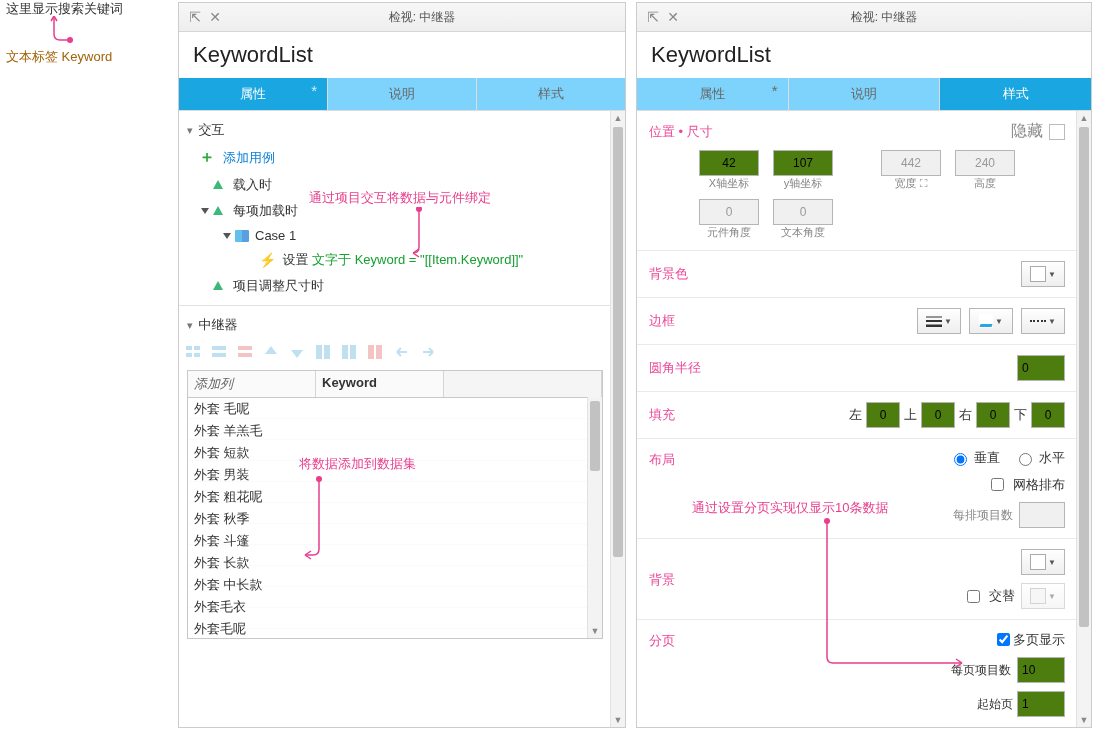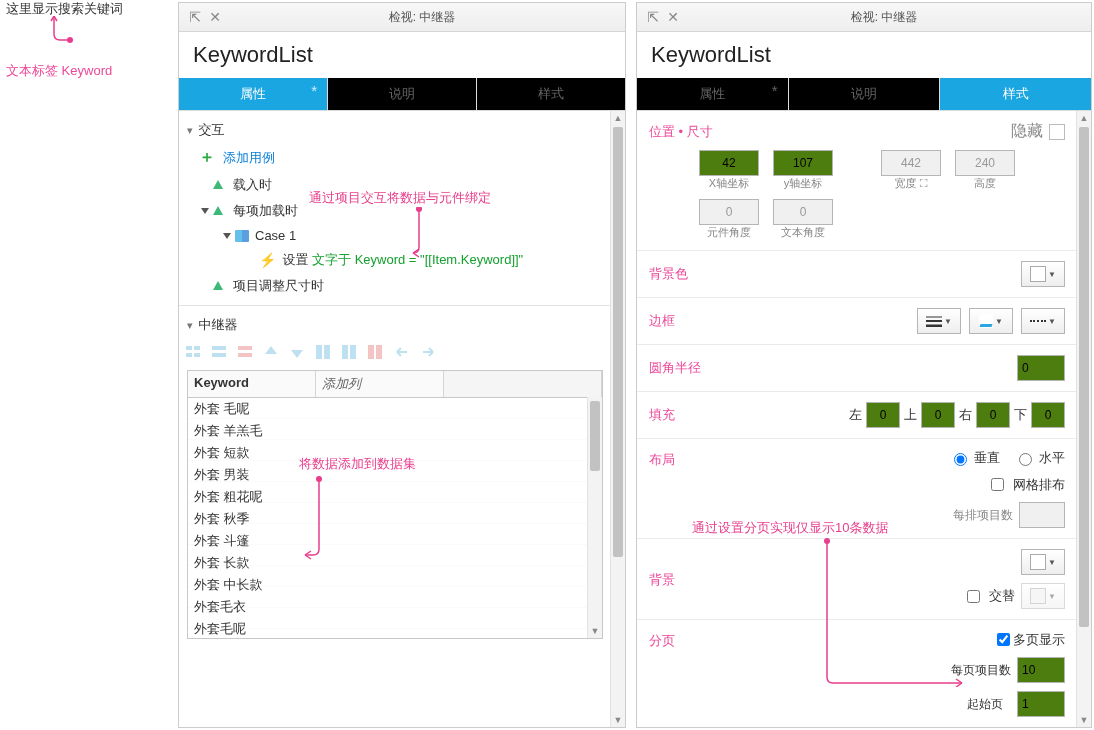--- a/index.html
+++ b/index.html
@@ -20,22 +20,22 @@
   .note-left {
     position: absolute;
     left: 6px; top: 0px;
     width: 160px;
     font-size: 13px;
     color: #333;
   }
   .note-left .note-top-text { white-space: nowrap; }
   .note-left .arrow-svg { display:block; margin-top: -2px; }
   .note-left .note-bottom {
-    color: #ec4899;
-    margin-top: 16px;
+    color: #a16207;
+    margin-top: 2px;
   }
 
   
   .panel {
     position: absolute;
     top: 2px;
     bottom: 2px;
     background: #fff;
     border: 1px solid #ccc;
     display: flex;
@@ -71,21 +71,21 @@
   }
 
   .tab-row {
     display: flex;
     border-bottom: 1px solid #dcdcdc;
   }
   .tab {
     flex: 1;
     text-align: center;
     padding: 7px 0;
-    background: #000000;
+    background: #7dd3fc;
     border-right: 1px solid #dcdcdc;
     color: #666;
     cursor: pointer;
     position: relative;
     font-size: 13px;
   }
   .tab:last-child { border-right: none; }
   .tab.active {
     background: #1aa6e0;
     color: #fff;
@@ -408,22 +408,22 @@
             <span class="tb"><svg>
                   <path d="M14 8 L4 8 M4 8 L8 4 M4 8 L8 12" stroke="#4aa9d6" stroke-width="2" fill="none"></path>
                 </svg></span>
             <span class="tb"><svg>
                   <path d="M4 8 L14 8 M14 8 L10 4 M14 8 L10 12" stroke="#4aa9d6" stroke-width="2" fill="none"></path>
                 </svg></span>
           </div>
 
           <div class="data-table">
             <div class="thead">
+              <div class="th addcol">添加列</div>
               <div class="th keyword">Keyword</div>
-              <div class="th addcol">添加列</div>
               <div class="th" style="flex:1;background:#f5f5f5"></div>
             </div>
             <div class="tbody" id="dt-body">
                 <div class="tr">
                   <div class="td">外套 毛呢</div>
                 </div>
                 <div class="tr">
                   <div class="td">外套 羊羔毛</div>
                 </div>
                 <div class="tr">
@@ -648,35 +648,35 @@
           <span class="style-label" style="padding-top:2px">分页</span>
           <div class="style-content" style="flex-direction:column; align-items:flex-end; gap:8px">
             <label style="display:flex;align-items:center;">
                 <input type="checkbox" class="checkbox" checked="" style="">
                 <span>多页显示</span>
               </label>
             <div style="display:flex;align-items:center;gap:6px">
               <span style="font-size:12px">每页项目数</span>
               <input class="num-input" style="width: 40px; text-align: left; padding-left: 4px;" value="10">
             </div>
-            <div style="display:flex;align-items:center;gap:14px">
+            <div style="display:flex;align-items:center;gap:4px">
               <span style="font-size:12px">起始页</span>
               <input class="num-input" style="width: 40px; text-align: left; padding-left: 4px;" value="1">
             </div>
           </div>
         </div>
 
       </div>
       <div class="fake-scrollbar">
         <div class="arrow" style="top:0">▲</div>
         <div class="thumb" style="top:16px;height:500px"></div>
         <div class="arrow" style="bottom:0">▼</div>
       </div>
 
-      <div class="pink-note" style="left:55px; top:408px">
+      <div class="pink-note" style="left:55px; top:388px">
         <span class="pink-text">通过设置分页实现仅显示10条数据</span>
         <svg width="290" height="150">
           <path d="M135 4 L135 140 Q135 146 141 146 L270 146" stroke="#e83e8c" stroke-width="1.5" fill="none"></path>
           <circle cx="135" cy="4" r="3" fill="#e83e8c"></circle>
           <path d="M270 146 L264 142 M270 146 L264 150" stroke="#e83e8c" stroke-width="1.5" fill="none"></path>
         </svg>
       </div>
     </div>
   </div>
 

